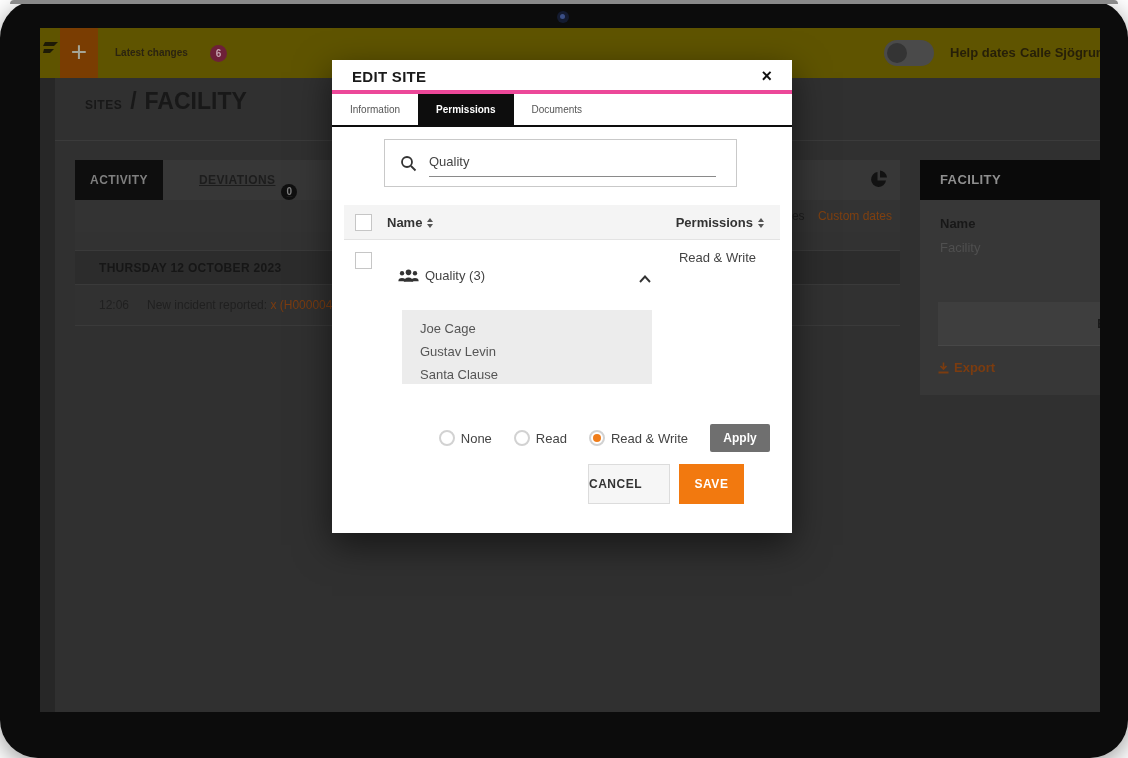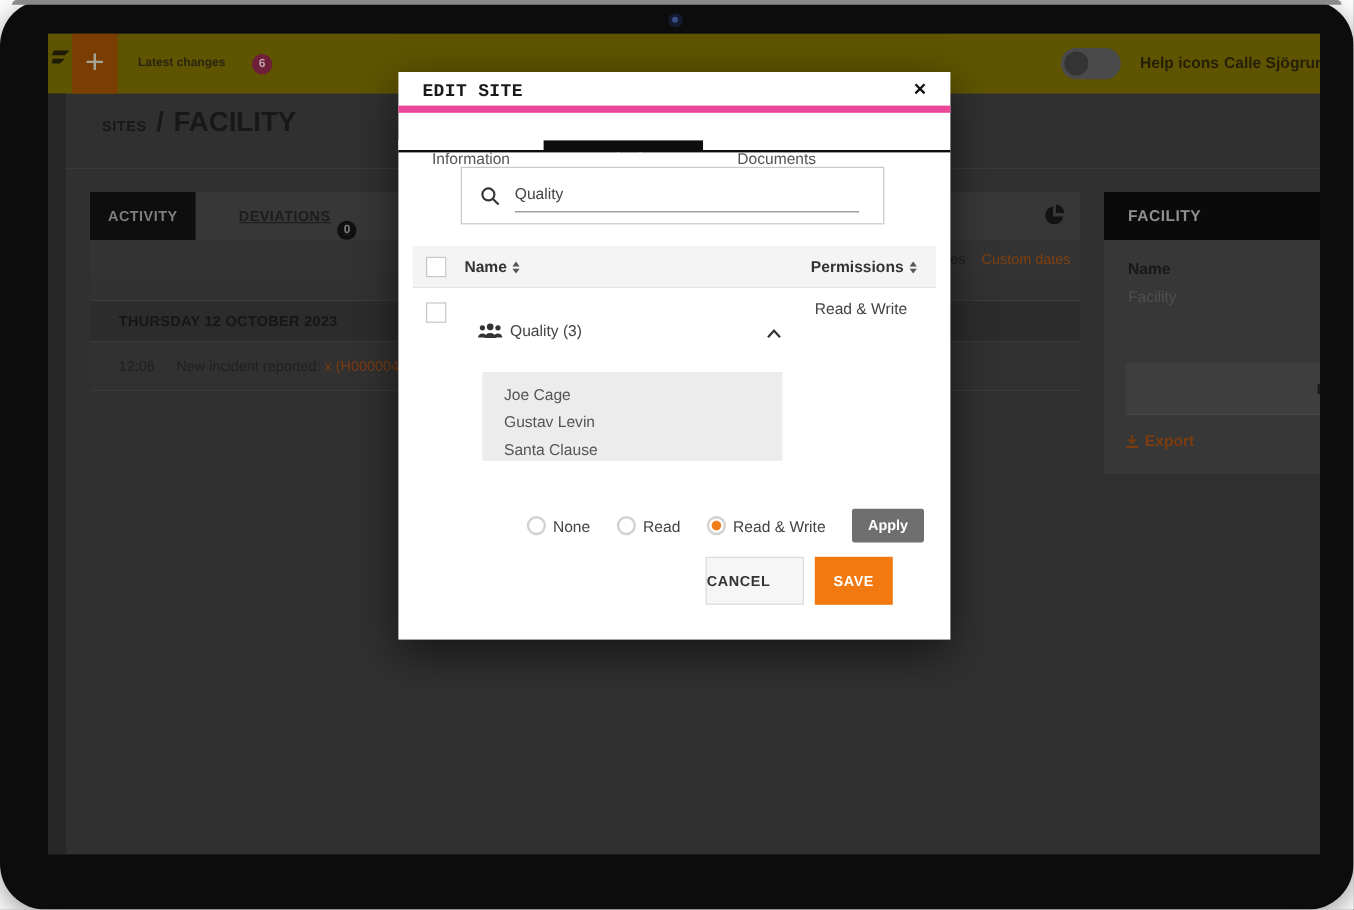--- a/index.html
+++ b/index.html
@@ -58,25 +58,25 @@
   .fac-panel { position:absolute; left:880px; top:132px; width:190px; }
   .fac-header { height:40px; background:#0a0a0a; color:#8f8f8f; font-size:13px; font-weight:700; line-height:40px; padding-left:20px; letter-spacing:.4px; }
   .fac-body { position:relative; height:195px; background:#373737; }
   .fac-name-label { position:absolute; left:20px; top:16px; font-size:13px; font-weight:700; color:#181818; }
   .fac-name-value { position:absolute; left:20px; top:40px; font-size:13px; color:#4f4f4f; }
   .fac-btn-box { position:absolute; left:18px; right:-10px; top:102px; height:44px; background:#3e3e3e; border-bottom:1px solid #474747; color:#181818; font-size:12px; font-weight:700; text-align:right; line-height:44px; padding-right:6px; }
   .fac-export { position:absolute; left:18px; top:160px; color:#7b3c10; font-size:13px; font-weight:700; display:flex; align-items:center; gap:5px; }
 
   
   .modal { position:absolute; left:292px; top:32px; width:460px; height:473px; background:#ffffff; box-shadow:0 12px 34px rgba(0,0,0,.55); }
-  .modal-header { position:relative; height:34px; border-bottom:6px solid #ec4899;font-family:Liberation Mono, monospace; }
+  .modal-header { position:relative; height:34px; border-bottom:4px solid #ec4899; }
   .modal-title { position:absolute; left:20px; top:0; line-height:34px; font-size:15px; font-weight:700; color:#1a1a1a; letter-spacing:.3px; }
   .modal-close { position:absolute; right:14px; top:0; line-height:32px; font-size:18px; font-weight:700; color:#111; cursor:pointer; padding:0 6px; }
   .modal-tabs { display:flex; height:33px; border-bottom:2px solid #0d0d0d; }
-  .m-tab { padding:0 28px; line-height:31px; font-size:13px; color:#555; background:#fff;margin-top:23px; }
+  .m-tab { padding:0 18px; line-height:31px; font-size:10px; color:#555; background:#fff; }
   .m-tab.active { background:#0d0d0d; color:#fff; font-weight:700; }
 
   .search-box { position:absolute; left:52px; top:79px; width:353px; height:48px; border:1px solid #c9c9c9; }
   .search-icon { position:absolute; left:15px; top:15px; }
   .search-value { position:absolute; left:44px; top:14px; font-size:13px; color:#444; }
   .search-underline { position:absolute; left:44px; right:20px; bottom:9px; height:1px; background:#8a8a8a; }
 
   .perm-table { position:absolute; left:12px; top:145px; width:436px; }
   .perm-head { position:relative; height:35px; background:#f4f4f4; border-bottom:1px solid #e3e3e3; }
   .cb { width:17px; height:17px; border:1px solid #c6c6c6; background:#fff; }
@@ -121,21 +121,21 @@
             <path d="M3 1 L16 1 L12 5 L1 5 Z" fill="#1d1a06"></path>
             <path d="M2 8 L12 8 L8 12 L1 12 Z" fill="#1d1a06"></path>
           </svg>
       </span>
       <div class="plus-btn">+</div>
       <div class="latest">Latest changes</div>
       <div class="badge">6</div>
       <div class="toggle">
           <div class="toggle-knob"></div>
         </div>
-      <div class="help-label">Help icons</div>
+      <div class="help-label">Help dates</div>
       <div class="user-name">Calle Sjögrund</div>
     </div>
 
     <div class="side-strip">
       
     </div>
 
     <div class="breadcrumb">
       <span class="crumb-section">SITES</span>
       <span class="crumb-page">/</span>

